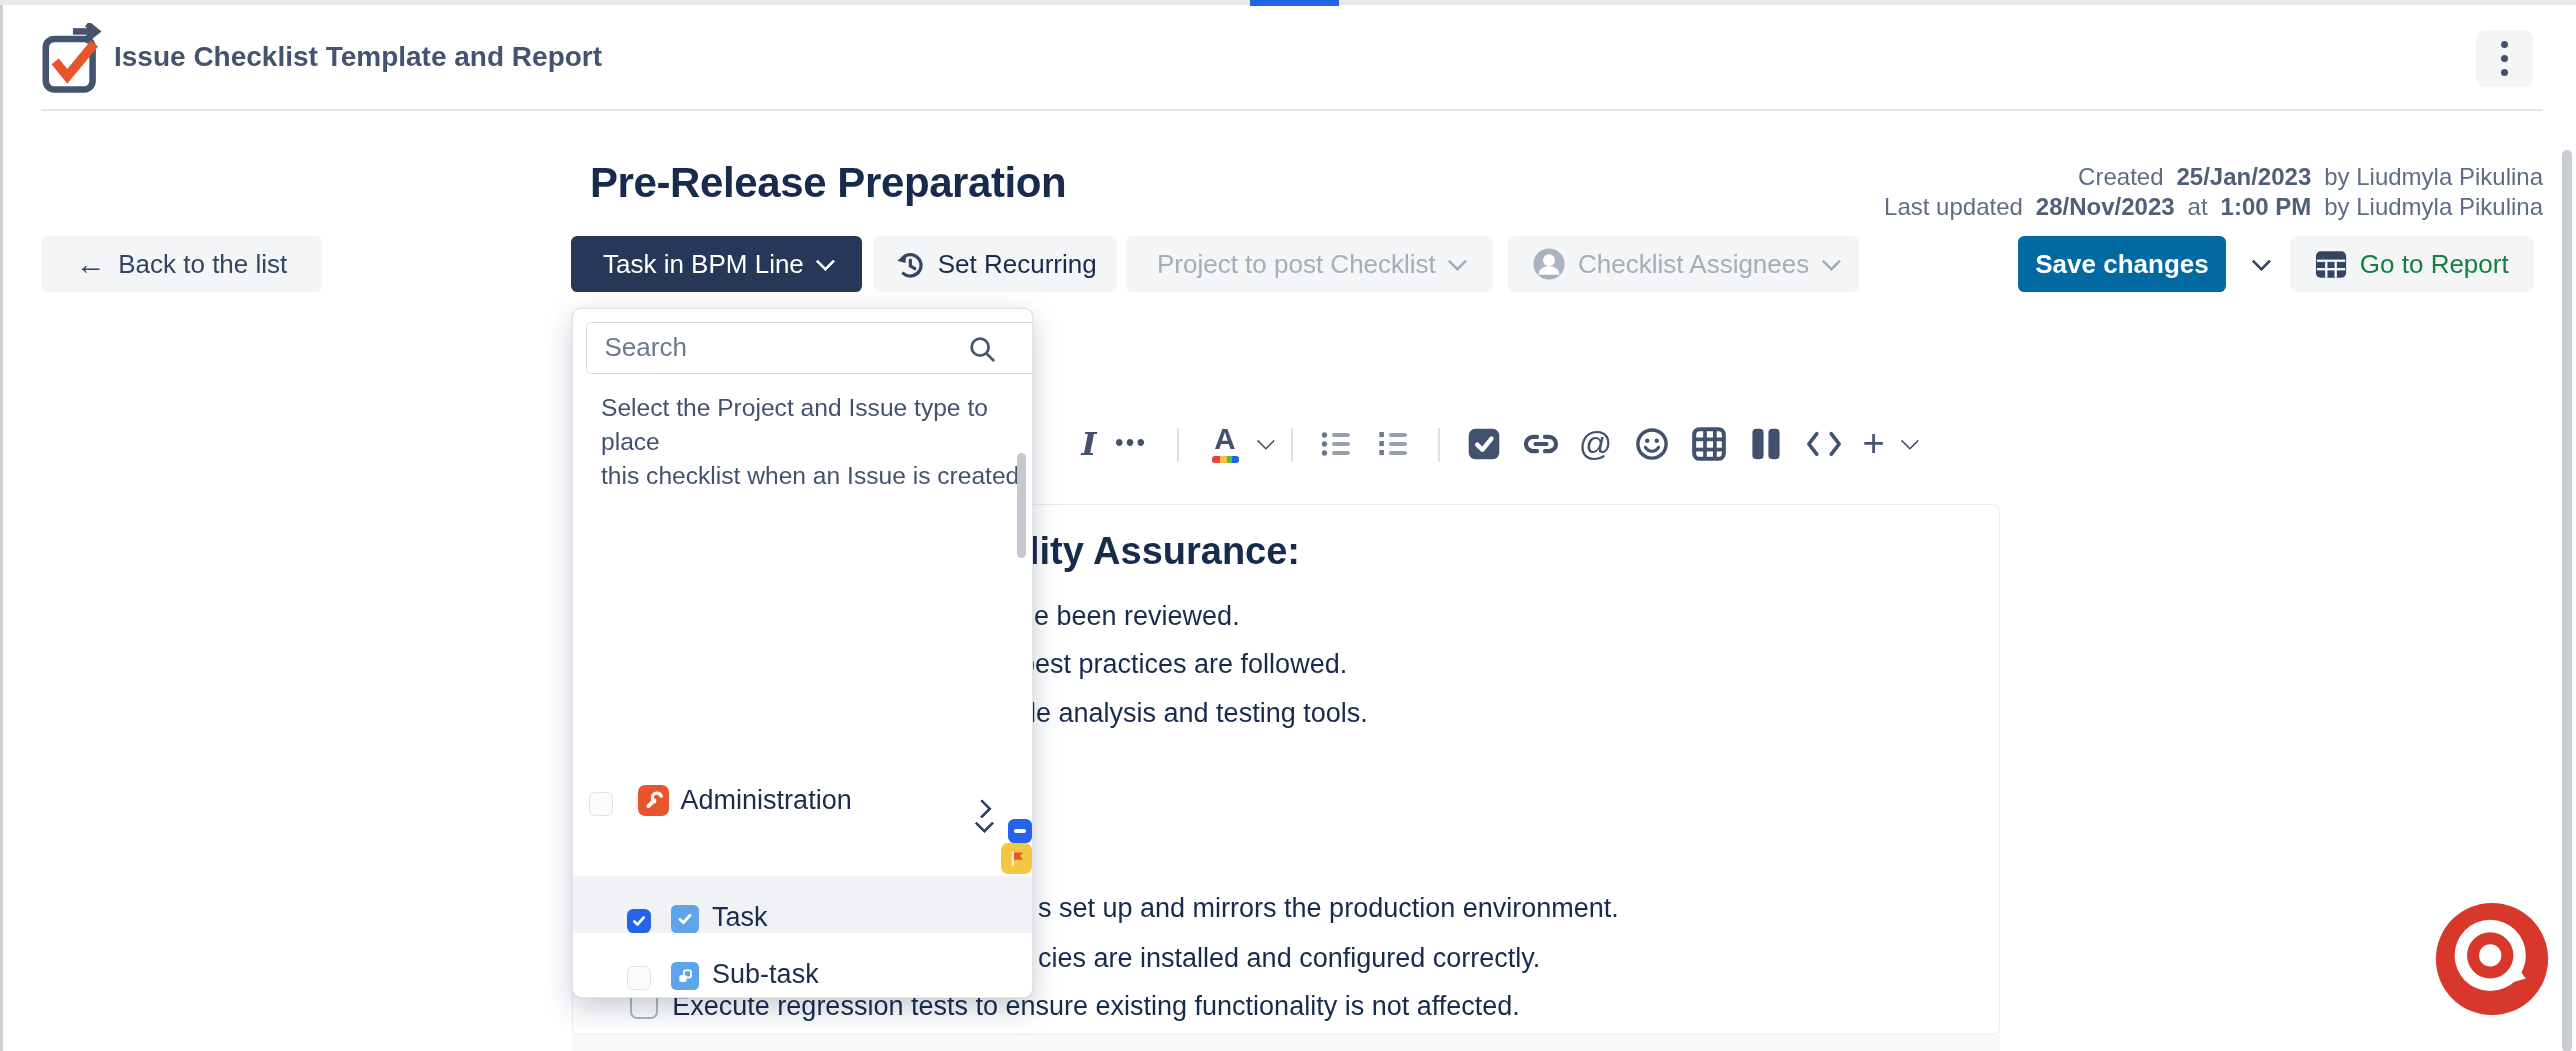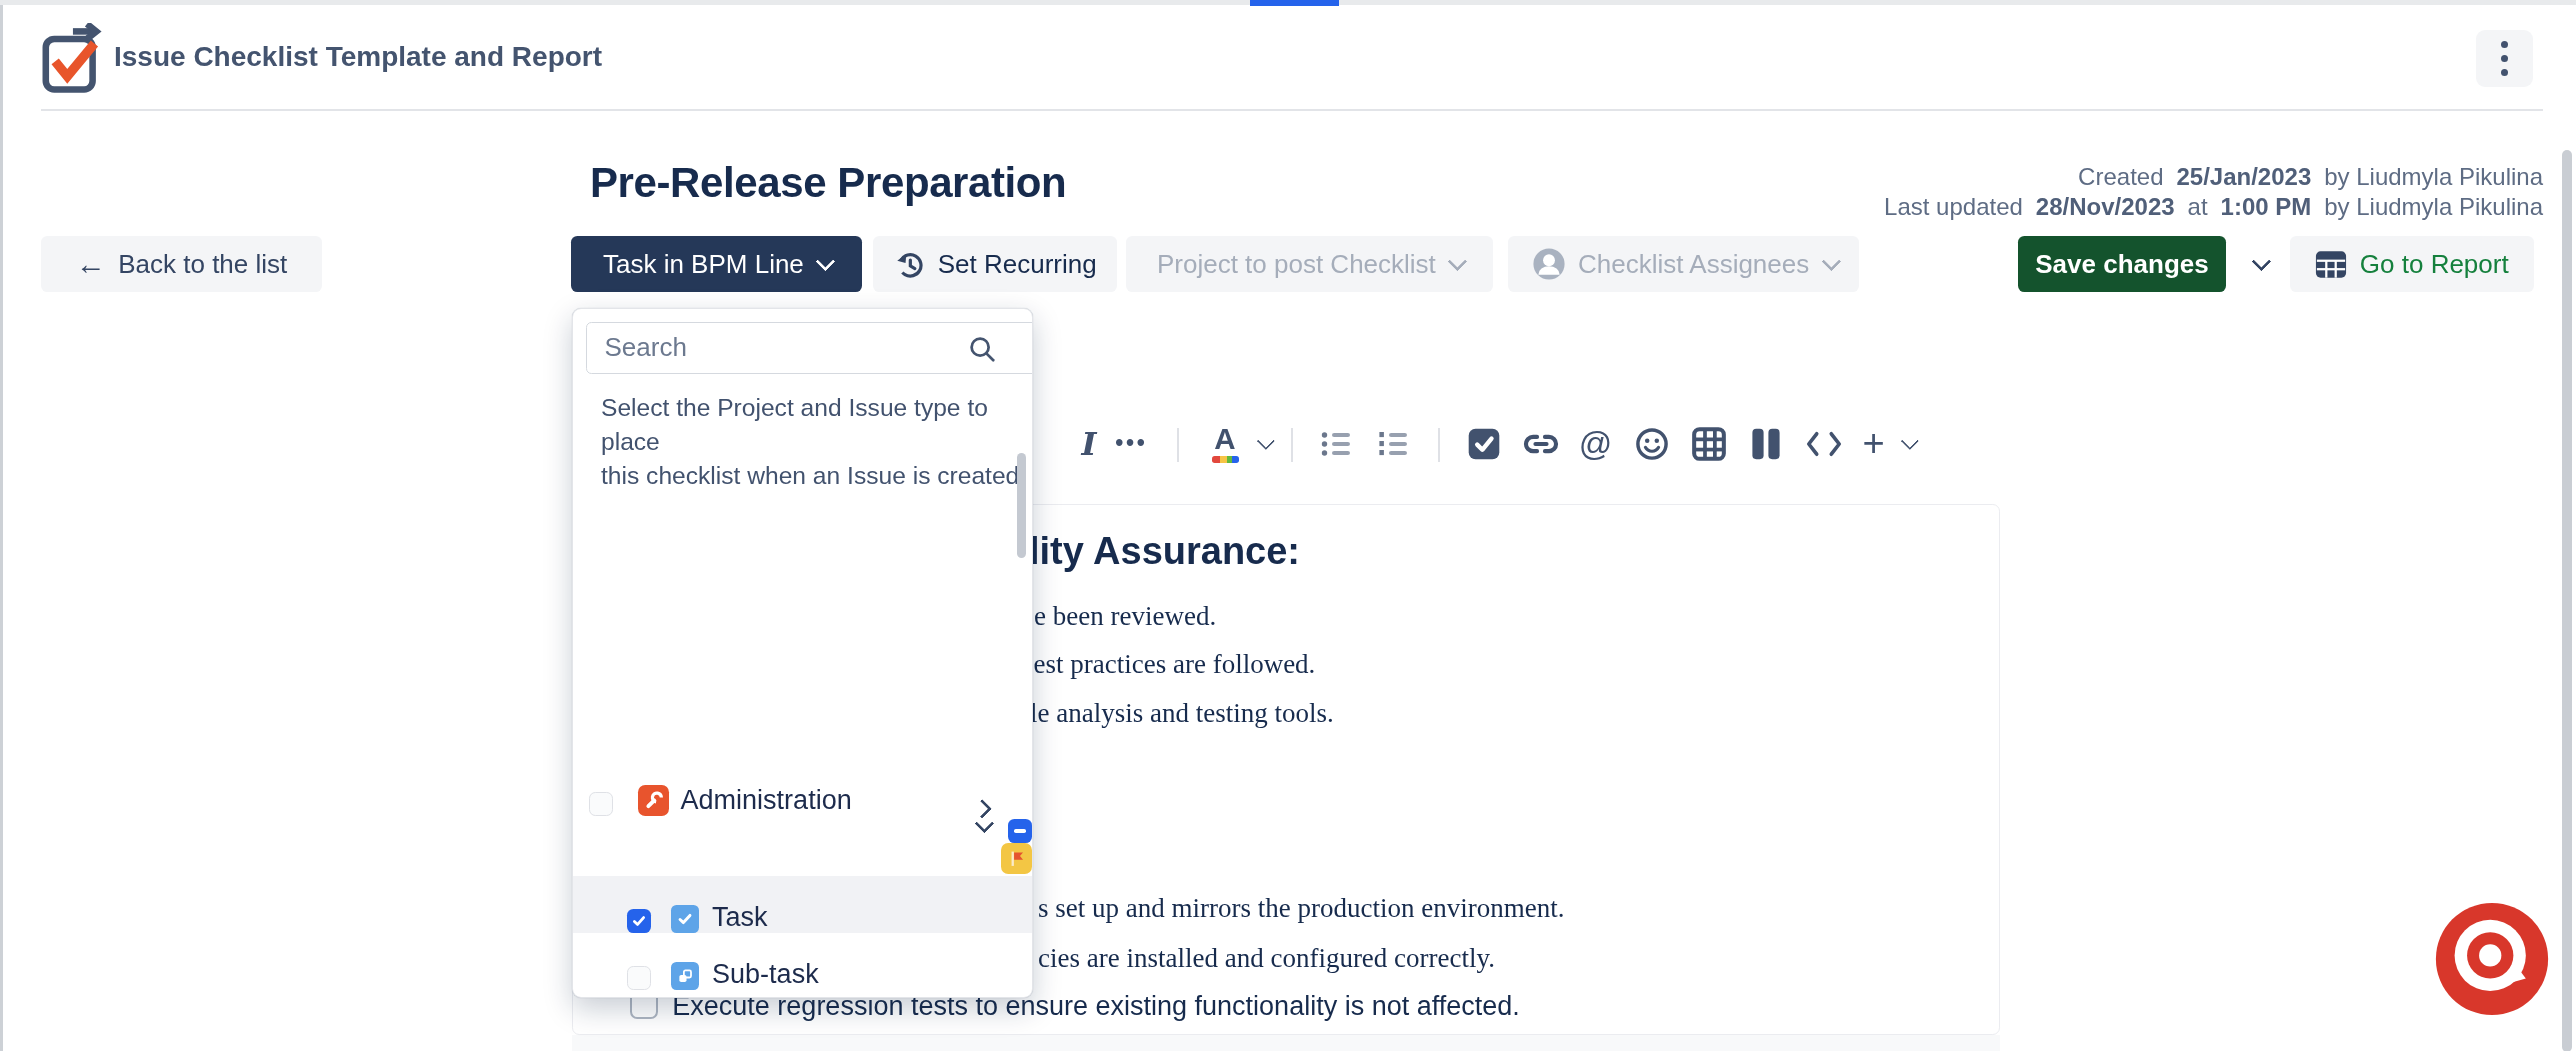--- a/index.html
+++ b/index.html
@@ -23,21 +23,21 @@
   .page-title{left:590px;top:159px;font-size:42px;font-weight:700;letter-spacing:-0.4px;color:#172B4D;}
   .meta{right:33px;text-align:right;font-size:24px;color:#5E6C84;}
   .meta b{color:#505F79;}
   .meta span{margin-left:6.3px;}
   .meta-1{top:163px;} .meta-2{top:193px;}
 
   
   .btn{position:absolute;top:236px;height:56px;border-radius:6.3px;background:#F4F5F7;color:#344563;
        display:flex;align-items:center;justify-content:center;gap:12.5px;font-size:26px;font-weight:500;box-sizing:border-box;}
   .btn.dark{background:#253858;color:#fff;}
-  .btn.primary{background:#14532d;color:#fff;font-weight:600;}
+  .btn.primary{background:#0369a1;color:#fff;font-weight:600;}
   .btn.disabled{color:#A5ADBA;}
   .chev{display:inline-block;width:10.7px;height:10.7px;border:solid currentColor;border-width:0 3.6px 3.6px 0;border-radius:0.9px;}
   .chev.down{transform:rotate(45deg) translateY(-3.6px);}
   .chev.right{transform:rotate(-45deg);}
   .backarrow{font-size:30px;line-height:1;}
 
   
   .panel{left:572px;top:308px;width:461px;height:690px;background:#fff;border:0.9px solid #E3E5E9;border-radius:9px;
          box-shadow:0 10.7px 29px rgba(9,30,66,.22),0 0 0.9px rgba(9,30,66,.3);z-index:20;overflow:hidden;box-sizing:border-box;}
   .search{position:absolute;left:12.5px;top:12.5px;width:488px;height:52px;border:1.8px solid #D5D9DF;border-radius:5.4px;
@@ -76,21 +76,21 @@
   .acolor .bar{width:27px;height:6.3px;border-radius:2.7px;margin-top:2.7px;
                background:linear-gradient(90deg,#E2483D 0 30%,#F6C445 30% 55%,#63BA3C 55% 75%,#2563EB 75% 100%);}
   .at{font-size:33px;font-weight:500;}
   .plus{font-size:38px;font-weight:400;}
 
   
   .card{left:572px;top:504px;width:1428px;height:531px;background:#fff;border:1.8px solid #EBECF0;
         border-radius:7.2px;box-sizing:border-box;z-index:2;}
   .below-card{left:572px;top:1035px;width:1428px;height:17px;background:#F8F9FA;}
   .hfrag{position:absolute;left:1029px;top:530px;font-size:38px;font-weight:700;color:#172B4D;z-index:3;}
-  .frag{position:absolute;font-size:27px;color:#172B4D;z-index:3;white-space:nowrap;font-family:Liberation Serif, serif;}
+  .frag{position:absolute;font-size:27px;color:#172B4D;z-index:3;white-space:nowrap;}
   .f1{left:1034px;top:601px;} .f2{left:1020px;top:649px;} .f3{left:1030px;top:698px;}
   .f4{left:1038px;top:893px;} .f5{left:1038px;top:943px;}
   .item-row{position:absolute;left:594px;top:991px;display:flex;align-items:flex-start;gap:14.3px;z-index:3;margin-left:36px;}
   .item-cb{width:28px;height:28px;border-radius:7.2px;border:2.7px solid #AEB6C2;background:#fff;box-sizing:border-box;}
   .item-text{font-size:27px;color:#172B4D;white-space:nowrap;}
 
   
   .mainscroll{left:2562px;top:150px;width:9.8px;height:902px;border-radius:5.4px;background:#C9CDD3;z-index:40;}
   .chat{left:2435px;top:902px;width:114px;height:114px;z-index:30;}
 </style>

